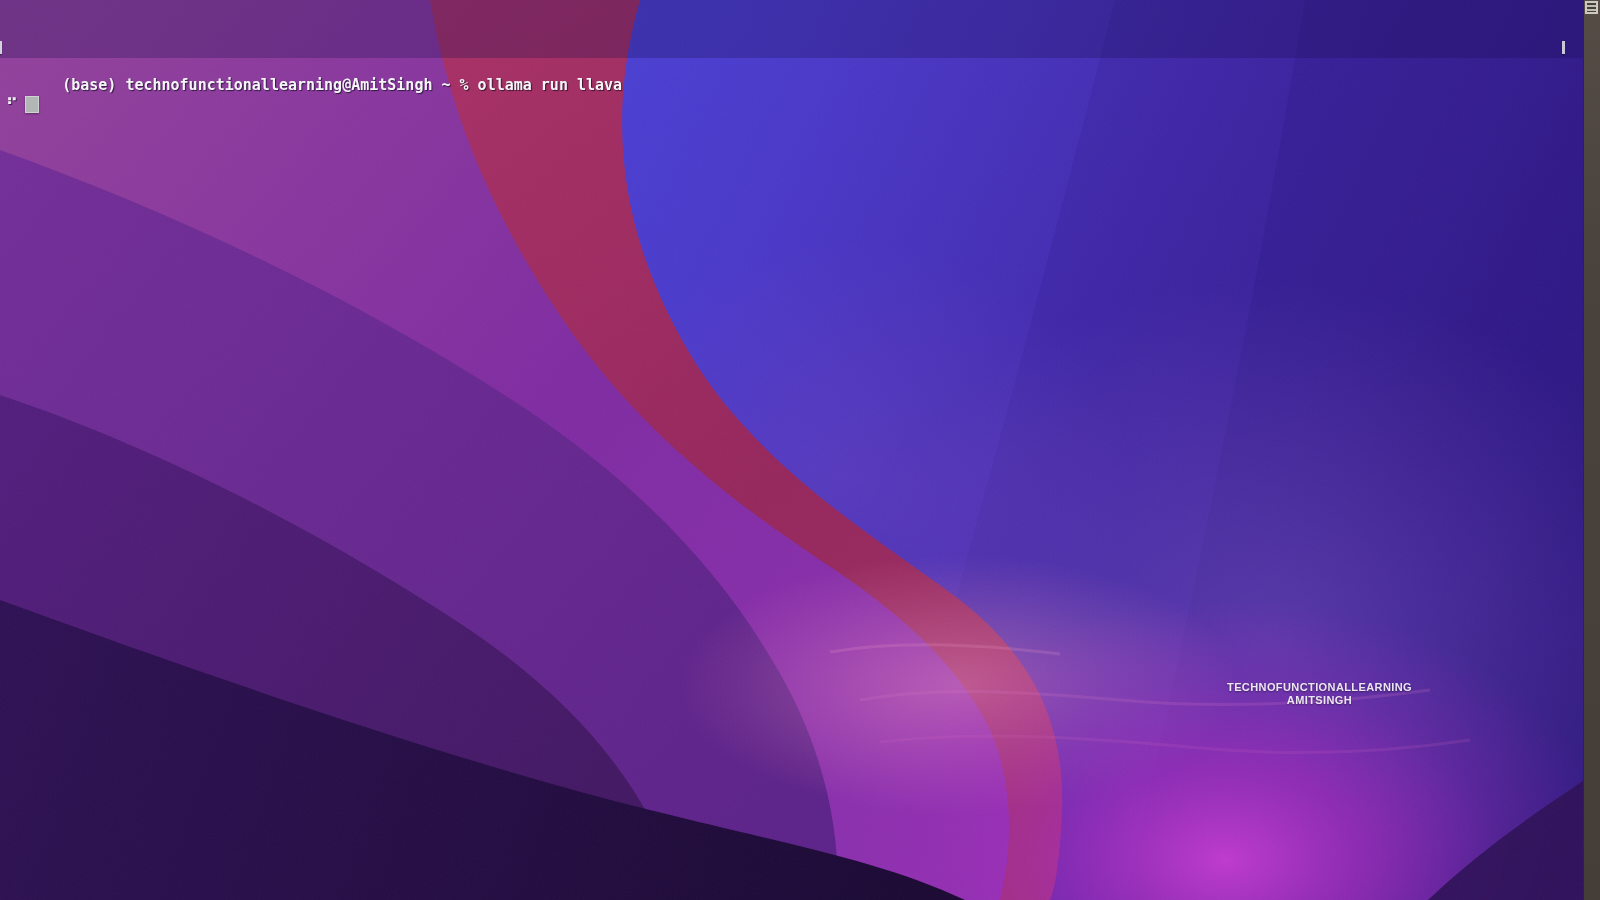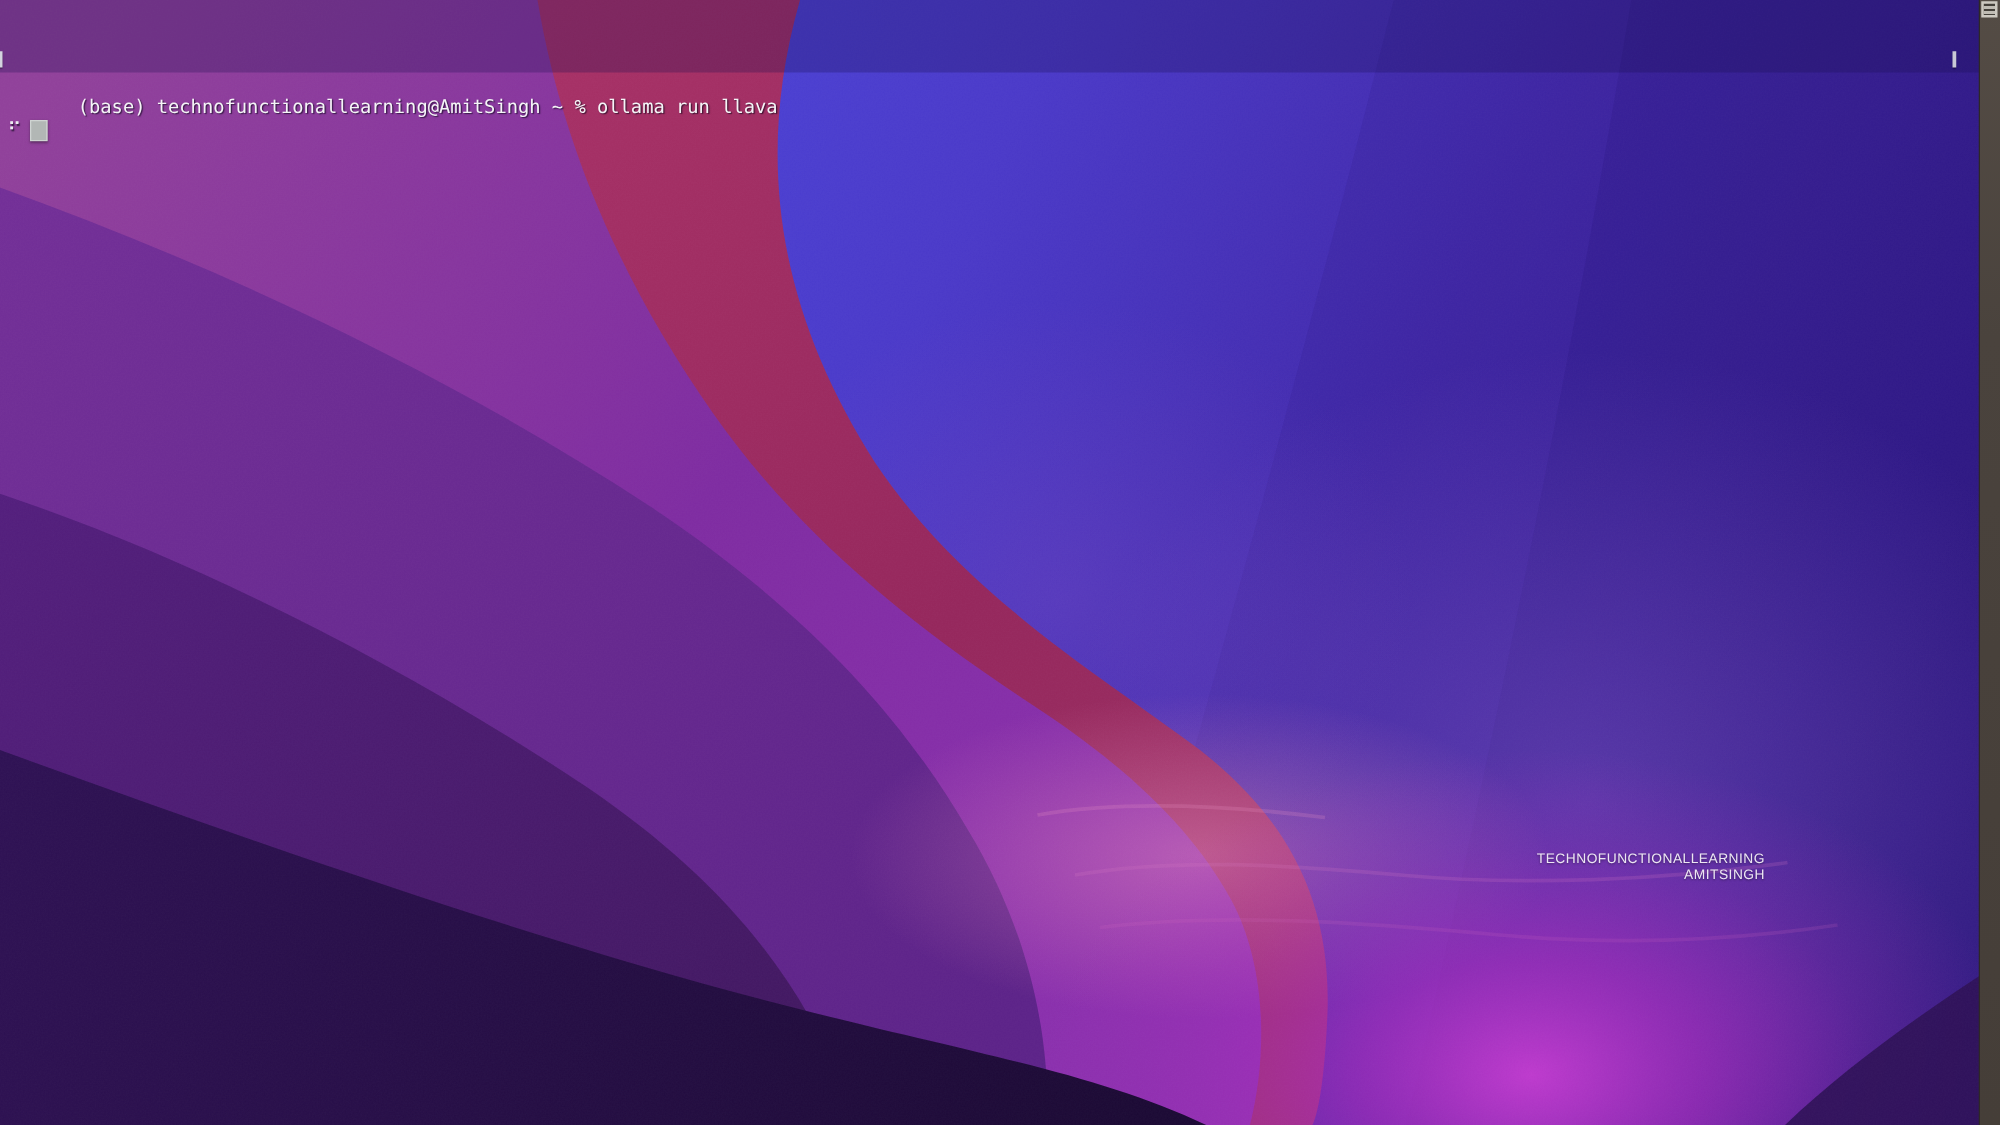--- a/index.html
+++ b/index.html
@@ -7,21 +7,21 @@
           font-family:"Liberation Sans",sans-serif;}
   .wallpaper{position:absolute;inset:0;z-index:0;}
   .wallpaper svg{display:block;}
 
   
   .terminal-shade{position:absolute;left:0;top:0;width:1584px;height:58px;
                   background:rgba(25,16,80,0.28);z-index:1;}
 
   .terminal{position:absolute;left:0;top:0;width:1584px;z-index:2;
             font-family:"DejaVu Sans Mono","DejaVu Sans",monospace;
-            font-weight:400;font-size:15px;line-height:19px;color:#f5f5f7;
+            font-weight:700;font-size:15px;line-height:19px;color:#f5f5f7;
             text-shadow:1px 1px 1px rgba(5,5,20,0.65);white-space:pre;}
   .t-line{position:relative;height:19px;padding-left:8px;}
   .edge-marker{position:absolute;width:3px;height:13px;background:#d3d3de;
                box-shadow:0 1px 1px rgba(0,0,0,.4);}
   .edge-left{left:0;top:3px;width:2px;}
   .edge-right{position:absolute;right:19px;width:3px;height:13px;background:#c9c9d6;
               box-shadow:0 1px 1px rgba(0,0,0,.4);z-index:2;}
   .input-line{display:flex;align-items:center;height:19px;padding-left:6px;}
   .spinner{font-family:"DejaVu Sans","DejaVu Sans Mono",monospace;font-size:15px;
            color:#ececf0;}
@@ -30,22 +30,22 @@
 
   
   .scrollbar{position:absolute;top:0;right:0;width:16px;height:900px;z-index:3;
              background:linear-gradient(180deg,#544c45 0%,#4a433d 30%,#453e38 100%);
              border-left:1px solid #2e2925;}
   .scroll-btn{position:absolute;top:1px;left:1px;width:13px;height:13px;
               box-sizing:border-box;border:2px solid #cdc9c1;background:
               linear-gradient(180deg,#44403a 0 2px,#c0bcb4 2px 4px,#44403a 4px 6px,
                               #c0bcb4 6px 8px,#44403a 8px 100%);}
 
-  .watermark{position:absolute;top:681px;right:188px;z-index:2;text-align:right;
-             font-size:11px;line-height:13px;font-weight:400;letter-spacing:.4px;
+  .watermark{position:absolute;top:681px;right:188px;z-index:2;text-align:center;
+             font-size:11px;line-height:13px;font-weight:700;letter-spacing:.4px;
              color:#f2eef6;text-shadow:0 1px 2px rgba(0,0,0,.45);opacity:.96;}
 </style>
 </head>
 <body>
 
 <div class="screen">
 
   <div class="wallpaper">
     <svg width="1600" height="900" viewBox="0 0 1600 900" preserveAspectRatio="none">
       <defs>

